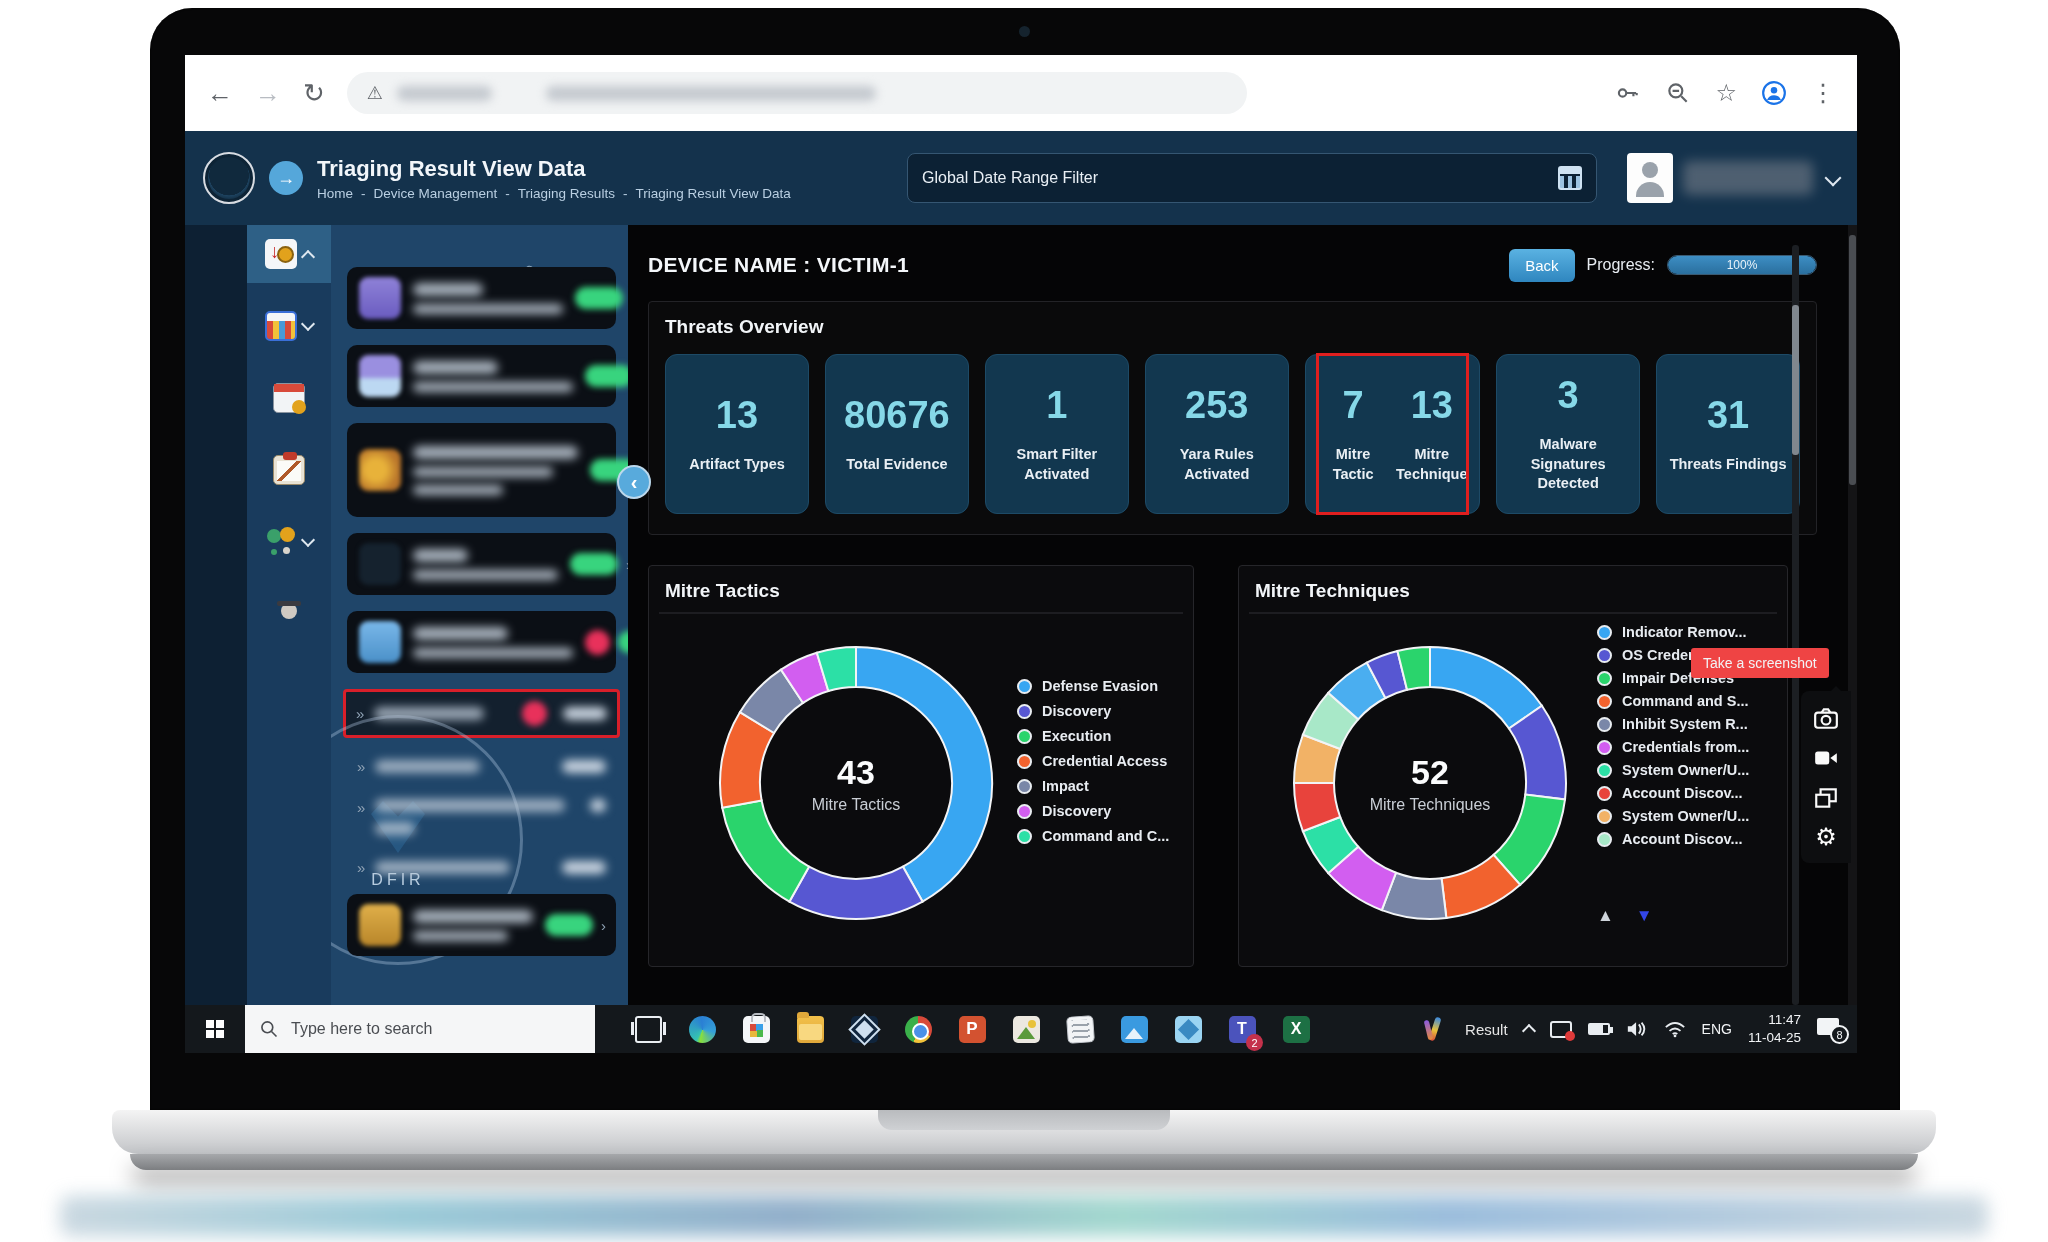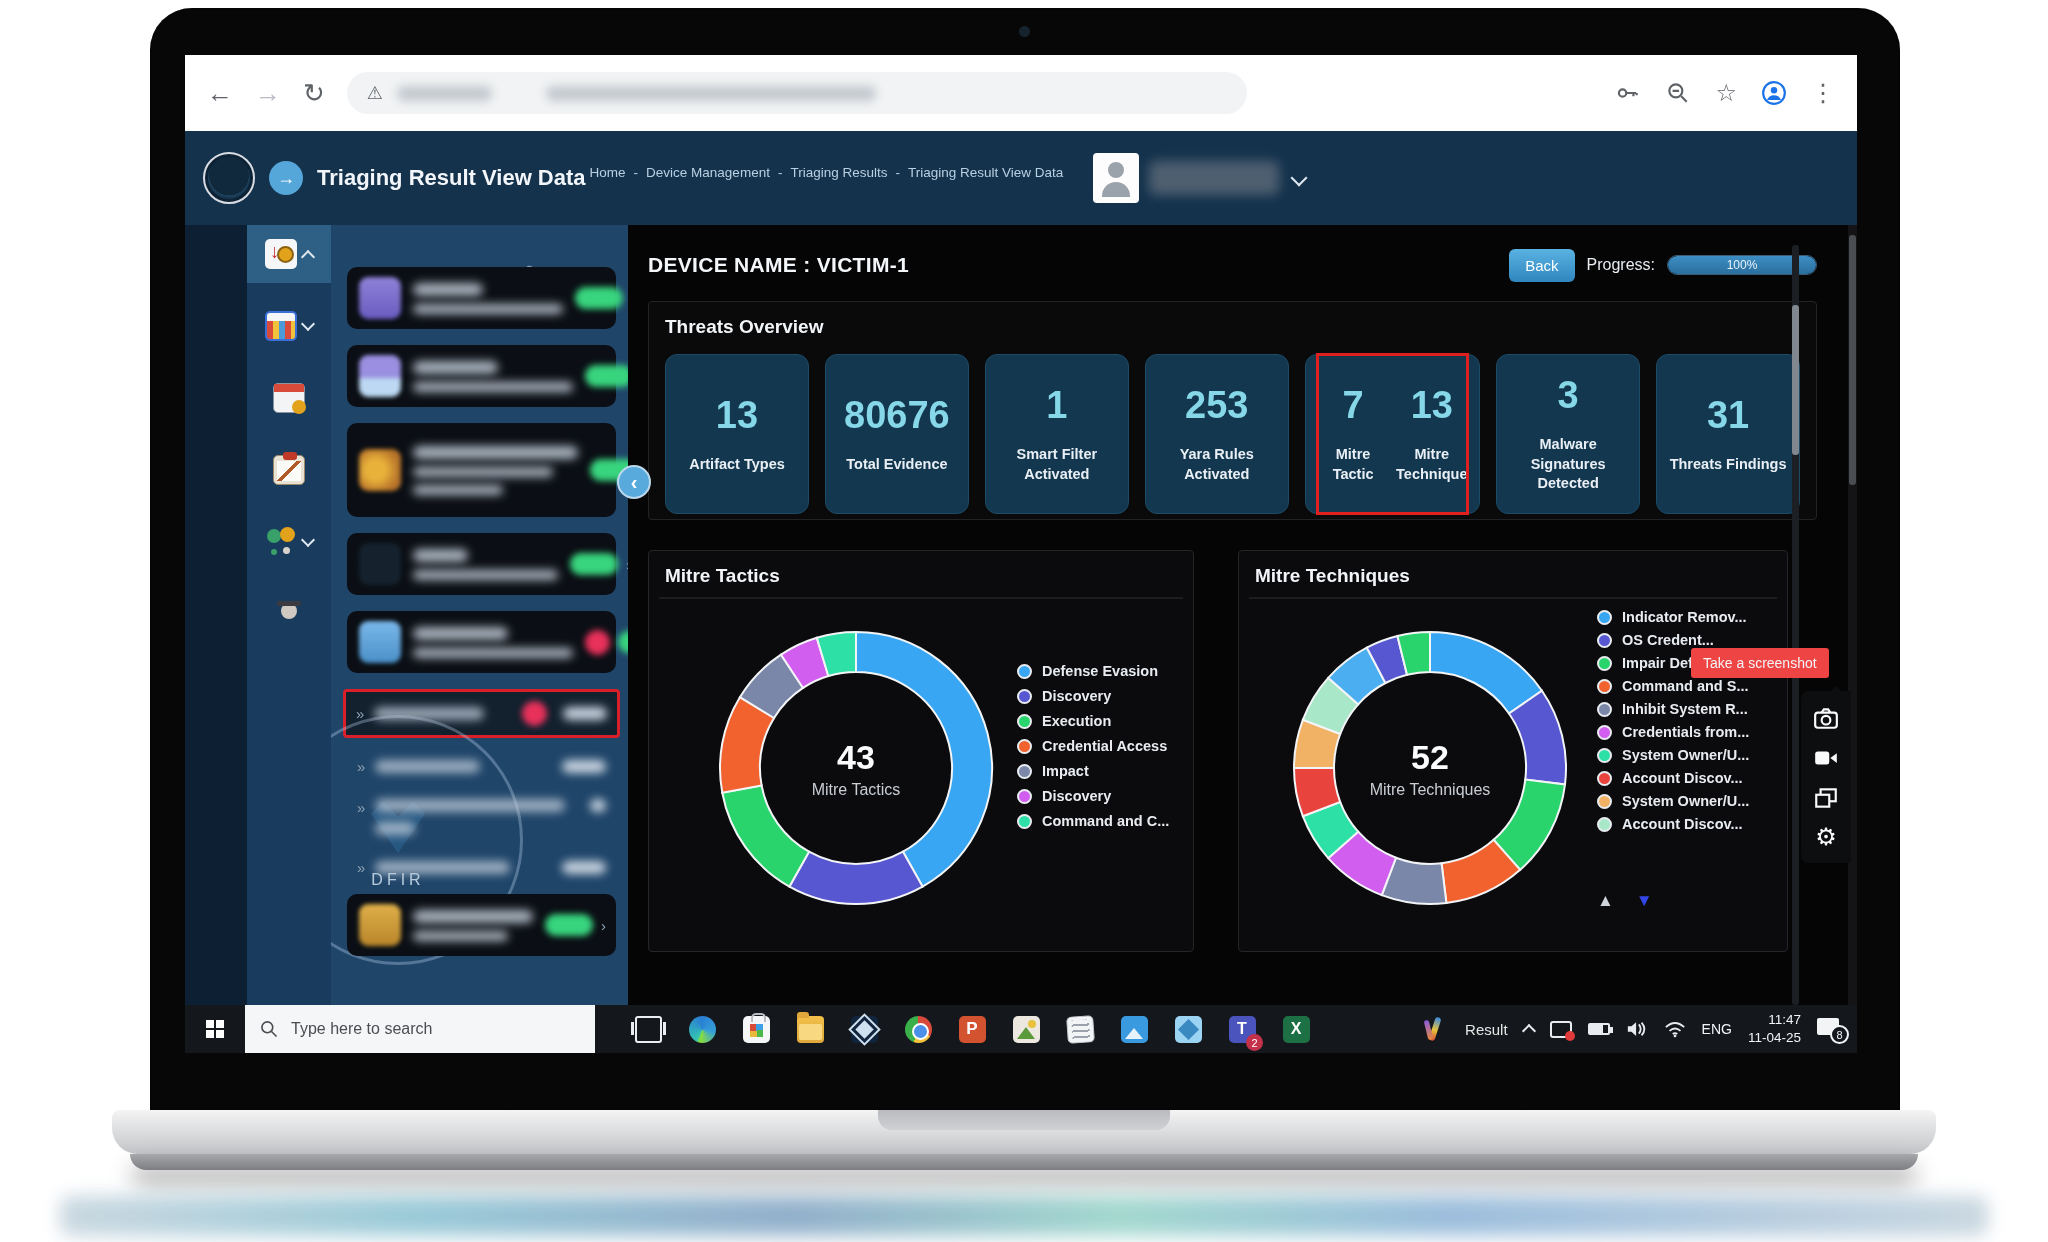--- a/index.html
+++ b/index.html
@@ -43,21 +43,21 @@
   .star-glyph { font-size:24px; color:#5f6368; }
   .kebab { font-size:24px; color:#5f6368; letter-spacing:0; }
 
   
   .appheader { height:94px; background:#14324c; display:flex; align-items:center;
                padding:0 18px; gap:14px; }
   .logo-badge { width:52px; height:52px; border-radius:50%; background:radial-gradient(circle at 50% 45%, #10293d 55%, #1d425f 56%, #0c2233 75%);
                 border:2px solid #d8dce2; box-shadow:0 0 0 3px #0d2335 inset; flex:0 0 auto; }
   .fwd-circle { width:34px; height:34px; border-radius:50%; background:#55a7da; color:#fff;
                 display:flex; align-items:center; justify-content:center; font-size:18px; flex:0 0 auto; }
-  .ht { display:flex; flex-direction:row; gap:4px; }
+  .ht { display:flex; flex-direction:column; gap:4px; }
   .app-title { color:#f2f6fa; font-size:22px; font-weight:bold; }
   .crumbs { color:#b9cfe2; font-size:13.5px; display:flex; gap:8px; }
   .datefilter { width:690px; height:50px; margin-left:auto; background:#0c2134;
                 border:1px solid #355672; border-radius:8px; display:flex; align-items:center;
                 padding:0 14px; color:#e9eff5; font-size:16px; }
   .cal-icon { margin-left:auto; width:24px; height:24px; border:2px solid #cfe2f2; border-radius:3px;
               background:linear-gradient(#cfe2f2 6px, transparent 6px),
                 repeating-linear-gradient(90deg,#9cc2e0 0 4px, transparent 4px 8px);
               background-size:100% 100%, 100% 60%; background-position:0 0, 0 100%; background-repeat:no-repeat; }
   .profile-box { display:flex; align-items:center; gap:10px; margin-left:16px; }
@@ -133,21 +133,21 @@
   .devrow { display:flex; align-items:center; height:52px; }
   .devname { color:#f4f7fa; font-size:21px; font-weight:bold; letter-spacing:.3px; }
   .devright { margin-left:auto; display:flex; align-items:center; gap:12px; }
   .back-btn { background:linear-gradient(#5ab2e2,#2f86bf); color:#fff; font-size:15px;
               border:none; border-radius:6px; padding:8px 16px; }
   .prog-label { color:#e8edf2; font-size:16px; }
   .prog-track { width:150px; height:20px; border:1px solid #3a5a72; border-radius:11px; background:#0d2336; overflow:hidden; }
   .prog-fill { height:100%; width:100%; background:linear-gradient(#3d8ec4,#2a6f9e); border-radius:11px;
                display:flex; align-items:center; justify-content:center; color:#eaf4fa; font-size:12px; }
 
-  .threats-panel { margin-top:10px; background:#0a0a0b; border:1px solid #232327; border-radius:4px; padding:14px 16px 5px; }
+  .threats-panel { margin-top:10px; background:#0a0a0b; border:1px solid #232327; border-radius:4px; padding:14px 16px 20px; }
   .tp-title { color:#f2f5f8; font-size:19px; font-weight:bold; margin-bottom:16px; }
   .cards-row { display:flex; gap:16px; }
   .stat-card { flex:1; background:#12374f; border:1px solid #1d4a66; border-radius:12px; height:160px;
                display:flex; flex-direction:column; align-items:center; justify-content:center; gap:18px; padding:8px; }
   .stat-num { color:#86d8e8; font-size:38px; font-weight:bold; }
   .stat-label { color:#e9eff4; font-size:14.5px; font-weight:bold; text-align:center; line-height:1.35; }
   .stat-card.dual { flex:1.25; flex-direction:row; gap:0; position:relative; }
   .dual-col { flex:1; display:flex; flex-direction:column; align-items:center; gap:18px; }
   .red-outline { position:absolute; inset:-2px 10px -2px 10px; border:3px solid #e01f1f; pointer-events:none; }
 
@@ -293,20 +293,24 @@
         <div class="crumbs">
           <span>Home</span>
           <span>-</span>
           <span>Device Management</span>
           <span>-</span>
           <span>Triaging Results</span>
           <span>-</span>
           <span>Triaging Result View Data</span>
         </div>
       </div>
+      <div class="datefilter">
+        <span>Global Date Range Filter</span>
+        <span class="cal-icon"></span>
+      </div>
       <div class="profile-box">
         <div class="avatar"></div>
         <div class="name-blob"></div>
         <div class="chev-down"></div>
       </div>
     </div>
 
     <div class="appbody">
       <div class="railstrip"></div>
 

